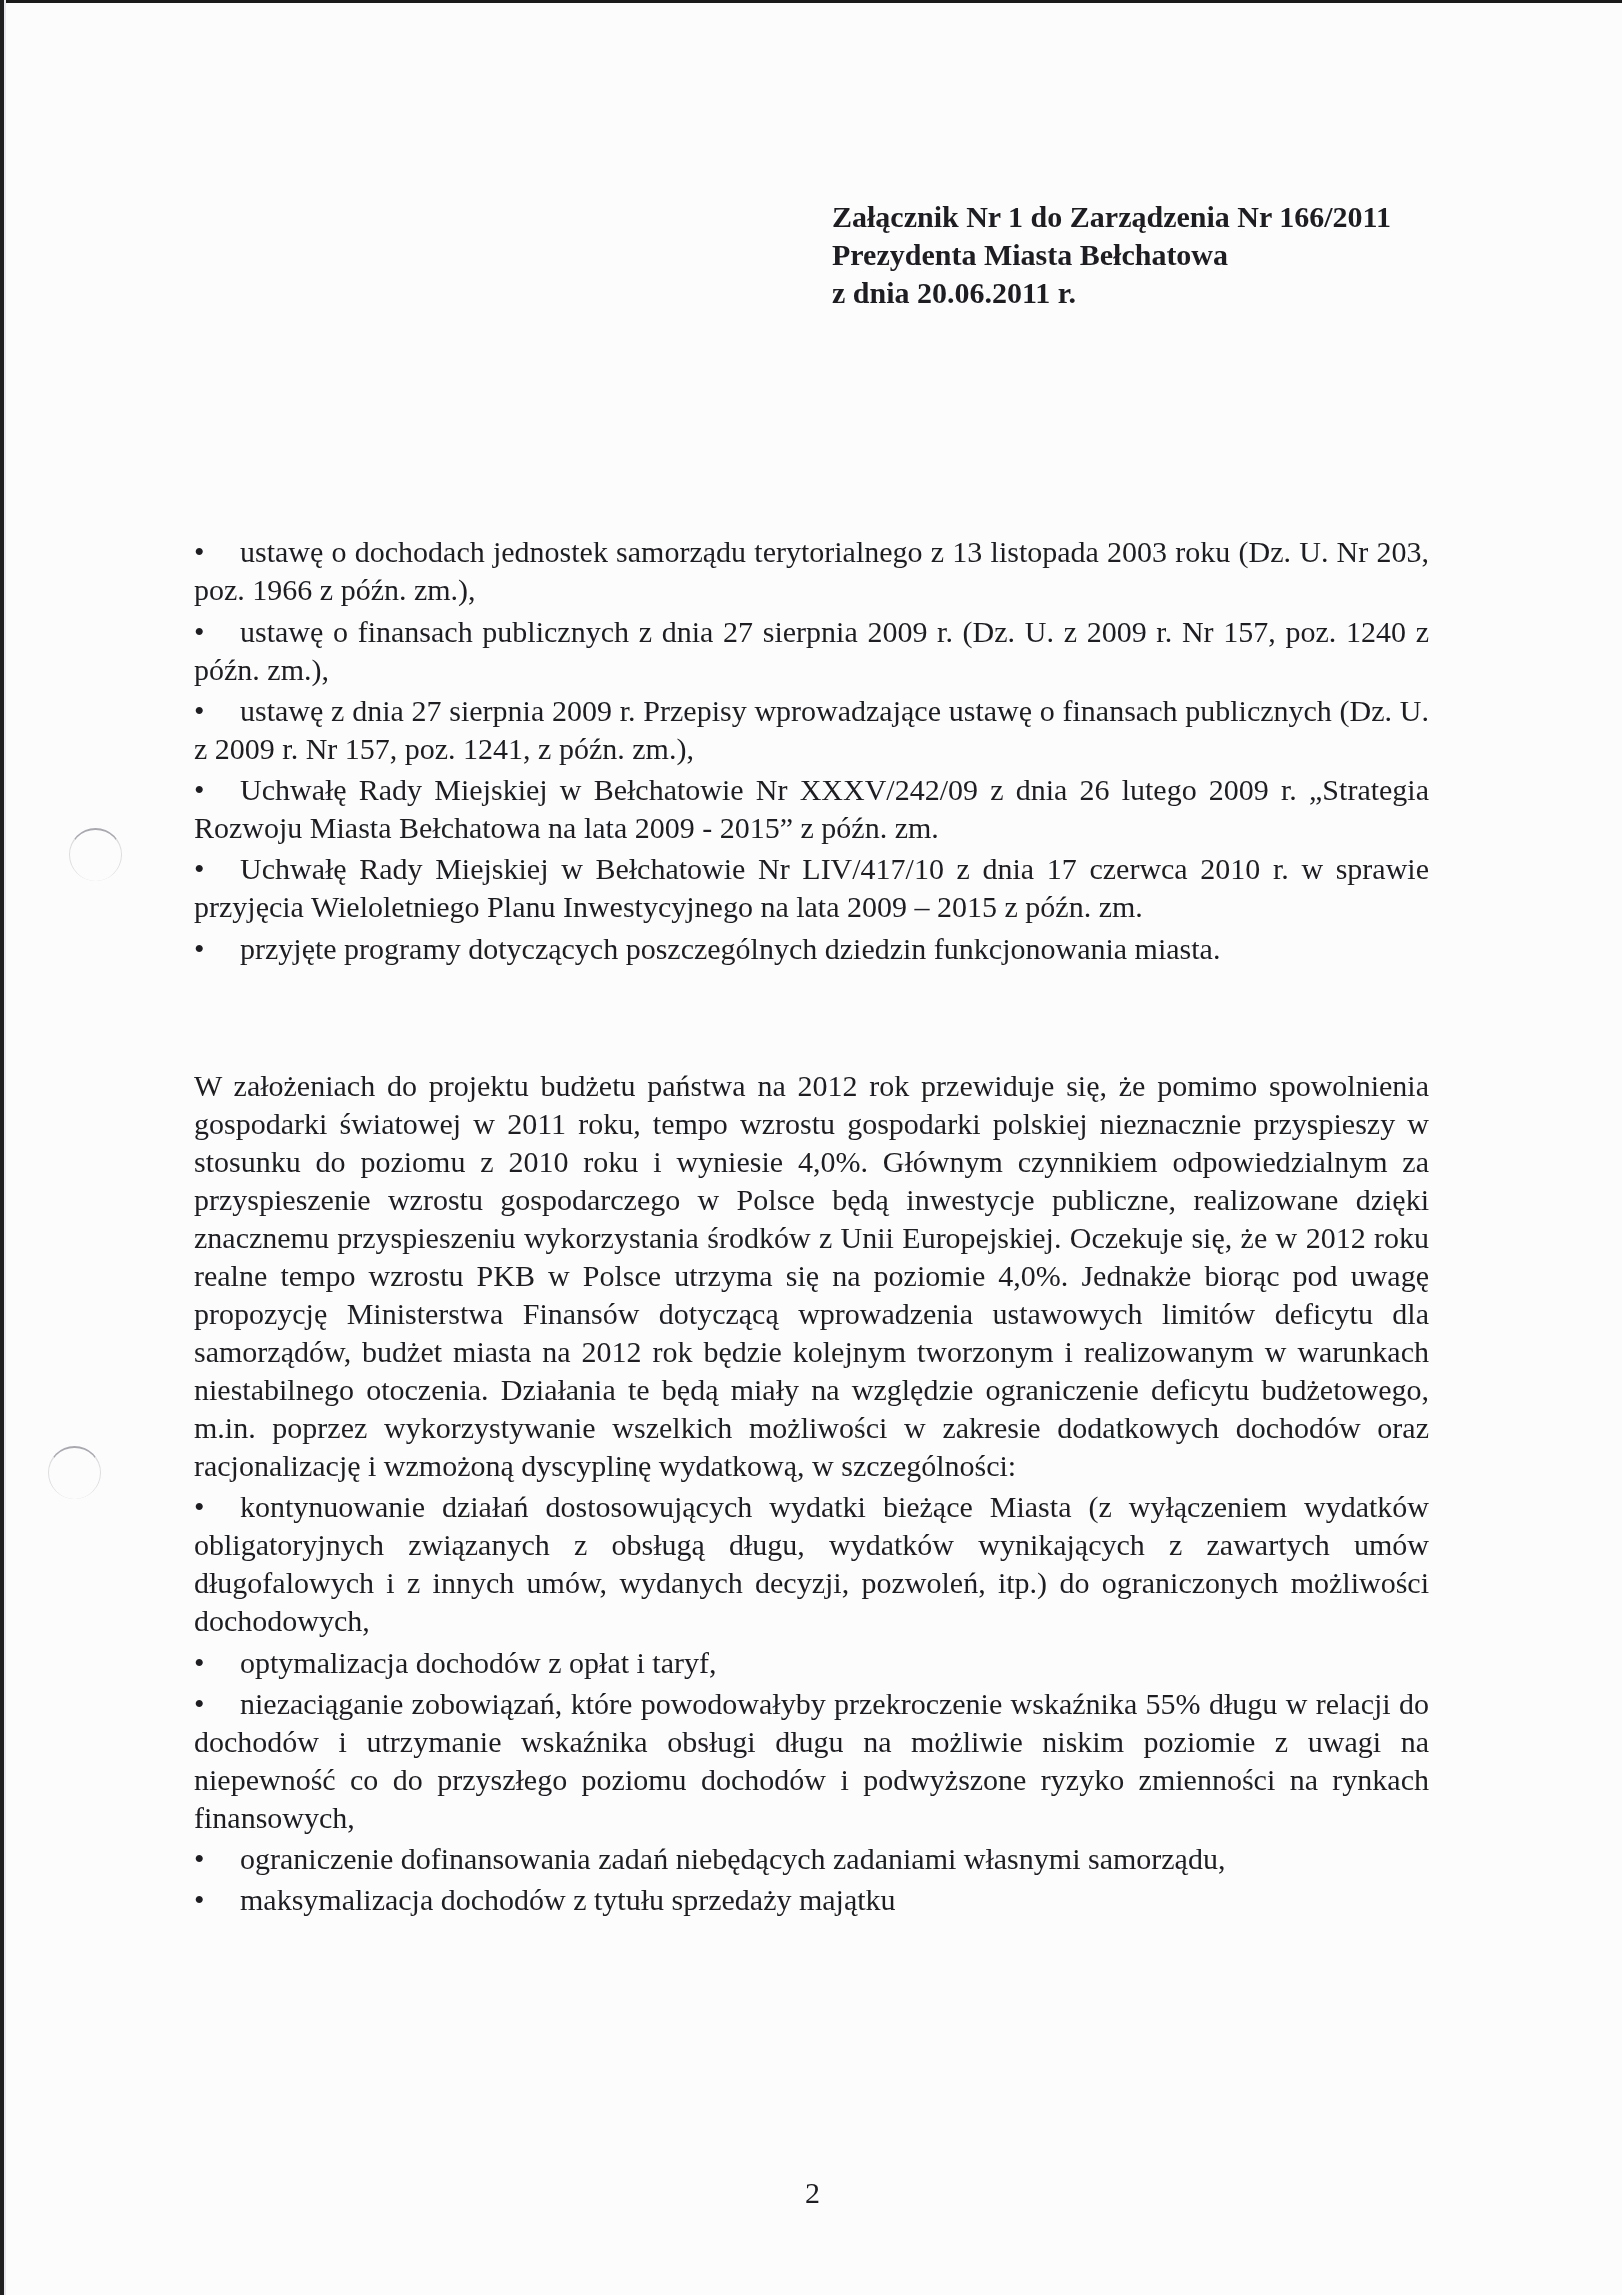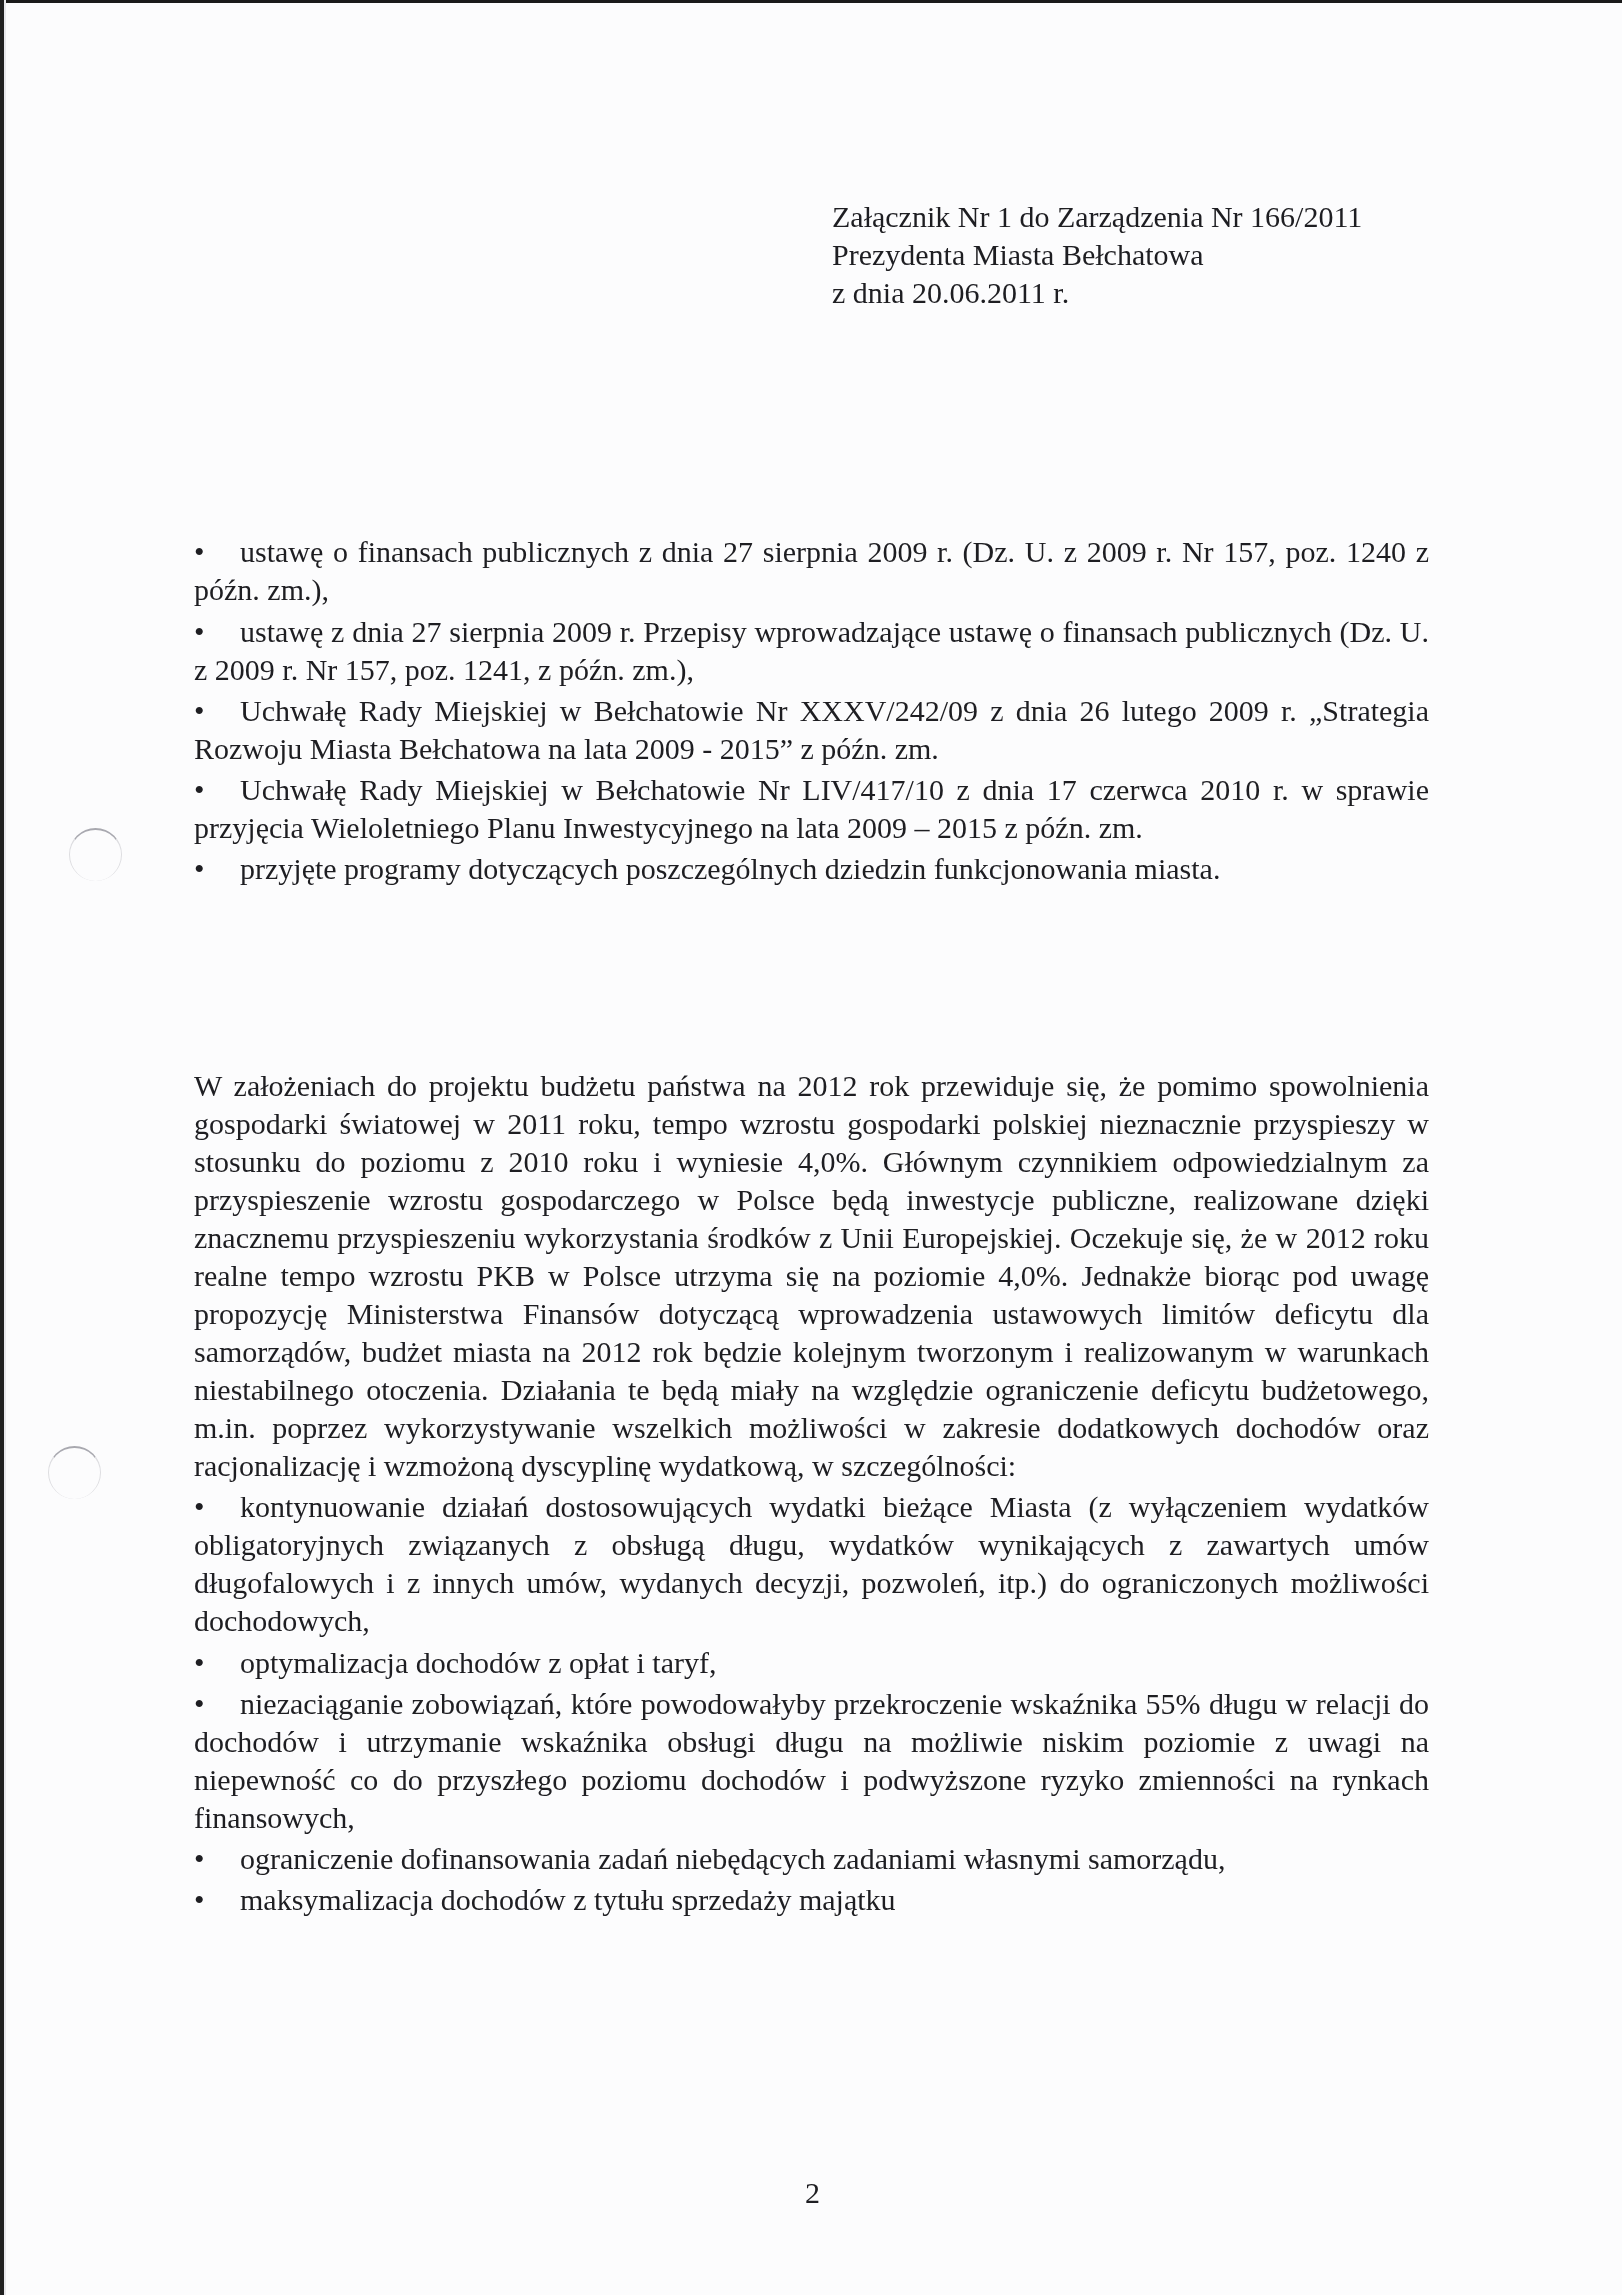--- a/index.html
+++ b/index.html
@@ -52,21 +52,21 @@
     .punch-hole.h1 { left: 69px; top: 828px; }
     .punch-hole.h2 { left: 48px; top: 1446px; }
     .attachment-header {
       position: absolute;
       left: 832px;
       top: 198px;
       font-size: 30px;
       line-height: 38px;
       width: 654px;
     }
-    .attachment-header div { white-space: nowrap; }
+    .attachment-header div { white-space: nowrap; font-weight: bold; }
 
     .doc-title {
       position: absolute;
       left: 216px;
       top: 419px;
       width: 1217px;
       font-size: 29px;
       line-height: 38px;
       font-weight: bold;
       white-space: nowrap;
@@ -122,20 +122,21 @@
   <div class="punch-hole h2"></div>
 
   <div class="attachment-header">
     <div>Załącznik Nr 1 do Zarządzenia Nr 166/2011</div>
     <div>Prezydenta Miasta Bełchatowa</div>
     <div>z dnia 20.06.2011 r.</div>
   </div>
 
 
   <div class="section s1">
+    <div class="bullet"><span class="dot">•</span><span>ustawę o dochodach jednostek samorządu terytorialnego z 13 listopada 2003 roku (Dz. U. Nr 203, poz. 1966 z późn. zm.),</span></div>
     <div class="bullet"><span class="dot">•</span><span>ustawę o finansach publicznych z dnia 27 sierpnia 2009 r. (Dz. U. z 2009 r. Nr 157, poz. 1240 z późn. zm.),</span></div>
     <div class="bullet"><span class="dot">•</span><span>ustawę z dnia 27 sierpnia 2009 r. Przepisy wprowadzające ustawę o finansach publicznych (Dz. U. z 2009 r. Nr 157, poz. 1241, z późn. zm.),</span></div>
     <div class="bullet"><span class="dot">•</span><span>Uchwałę Rady Miejskiej w Bełchatowie Nr XXXV/242/09 z dnia 26 lutego 2009 r. „Strategia Rozwoju Miasta Bełchatowa na lata 2009 - 2015” z późn. zm.</span></div>
     <div class="bullet"><span class="dot">•</span><span>Uchwałę Rady Miejskiej w Bełchatowie Nr LIV/417/10 z dnia 17 czerwca 2010 r. w sprawie przyjęcia Wieloletniego Planu Inwestycyjnego na lata 2009 – 2015 z późn. zm.</span></div>
     <div class="bullet"><span class="dot">•</span><span>przyjęte programy dotyczących poszczególnych dziedzin funkcjonowania miasta.</span></div>
   </div>
 
   <div class="section s2">
     <div class="para">W założeniach do projektu budżetu państwa na 2012 rok przewiduje się, że pomimo spowolnienia gospodarki światowej w 2011 roku, tempo wzrostu gospodarki polskiej nieznacznie przyspieszy w stosunku do poziomu z 2010 roku i wyniesie 4,0%. Głównym czynnikiem odpowiedzialnym za przyspieszenie wzrostu gospodarczego w Polsce będą inwestycje publiczne, realizowane dzięki znacznemu przyspieszeniu wykorzystania środków z Unii Europejskiej. Oczekuje się, że w 2012 roku realne tempo wzrostu PKB w Polsce utrzyma się na poziomie 4,0%. Jednakże biorąc pod uwagę propozycję Ministerstwa Finansów dotyczącą wprowadzenia ustawowych limitów deficytu dla samorządów, budżet miasta na 2012 rok będzie kolejnym tworzonym i realizowanym w warunkach niestabilnego otoczenia. Działania te będą miały na względzie ograniczenie deficytu budżetowego, m.in. poprzez wykorzystywanie wszelkich możliwości w zakresie dodatkowych dochodów oraz racjonalizację i wzmożoną dyscyplinę wydatkową, w szczególności:</div>
     <div class="bullet"><span class="dot">•</span><span>kontynuowanie działań dostosowujących wydatki bieżące Miasta (z wyłączeniem wydatków obligatoryjnych związanych z obsługą długu, wydatków wynikających z zawartych umów długofalowych i z innych umów, wydanych decyzji, pozwoleń, itp.) do ograniczonych możliwości dochodowych,</span></div>

